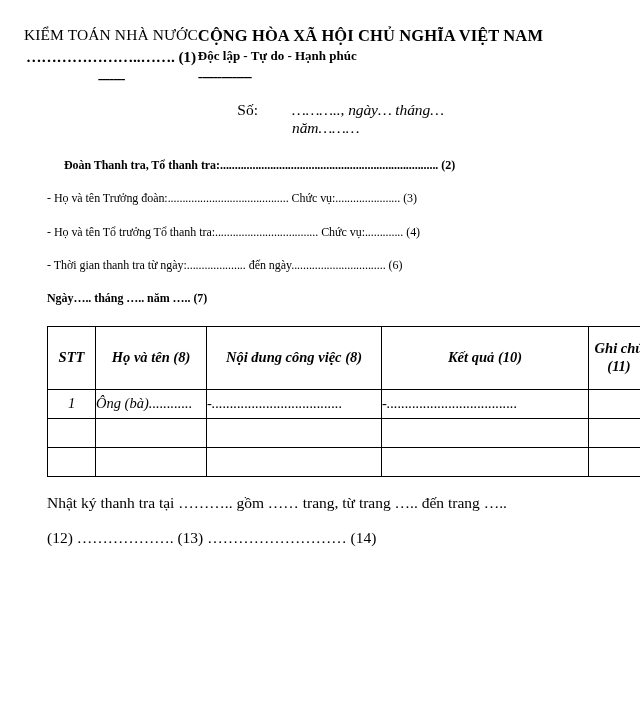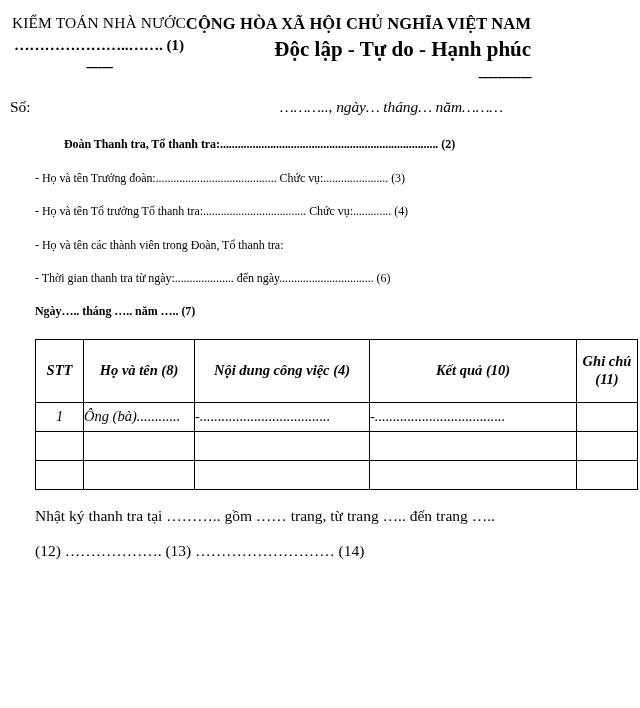--- a/index.html
+++ b/index.html
@@ -12,40 +12,40 @@
     height: 708px;
     position: relative;
     font-family: "Liberation Serif", "DejaVu Serif", serif;
     color: #000000;
     overflow: hidden;
   }
   .page {
     position: relative;
     width: 521px;
     height: 708px;
-    padding: 4px;
+    padding: 16px;
     box-sizing: border-box;
   }
 
   
   .header {
     display: flex;
     flex-direction: row;
     align-items: flex-start;
     padding-top: 9px;
   }
   .hdr-left {
     width: 242px;
     text-align: center;
     padding-left: 8px;
     box-sizing: border-box;
   }
   .hdr-right {
     flex: 1;
-    text-align: right;
+    text-align: left;
     box-sizing: border-box;
   }
   .org-name {
     font-size: 15.5px;
     letter-spacing: 0.1px;
     line-height: 1.35;
     white-space: nowrap;
   }
   .org-blank {
     font-size: 15.5px;
@@ -61,42 +61,42 @@
     margin-top: 2px;
   }
   .nation {
     font-size: 16.5px;
     font-weight: bold;
     line-height: 1.3;
     white-space: nowrap;
     letter-spacing: 0.1px;
   }
   .motto {
-    font-size: 21px;
+    font-size: 13px;
     font-weight: bold;
     line-height: 1.5;
     white-space: nowrap;
   }
   .rule-long {
     font-size: 15px;
     font-weight: bold;
     line-height: 1.1;
     letter-spacing: -1.2px;
     margin-top: 2px;
   }
 
   
   .numdate {
     display: flex;
     flex-direction: row;
     margin-top: 14px;
   }
   .numdate .so {
     width: 242px;
-    text-align: left;
+    text-align: right;
     font-size: 15.5px;
     padding-left: 6px;
     box-sizing: border-box;
   }
   .numdate .dateline {
     flex: 1;
     font-size: 15.5px;
     font-style: italic;
     letter-spacing: -0.1px;
     padding-left: 34px;
@@ -204,32 +204,31 @@
   <div class="numdate">
     <div class="so">Số:</div>
     <div class="dateline">……….., ngày… tháng… năm………</div>
   </div>
 
 
   <div class="body-block">
     <div class="ln bold first center-ish">Đoàn Thanh tra, Tổ thanh tra:.......................................................................... (2)</div>
     <div class="ln">- Họ và tên Trưởng đoàn:......................................... Chức vụ:...................... (3)</div>
     <div class="ln">- Họ và tên Tổ trưởng Tổ thanh tra:................................... Chức vụ:............. (4)</div>
-    <div class="ln">- Họ và tên các thành viên trong Đoàn, Tổ thanh tra:</div>
     <div class="ln">- Thời gian thanh tra từ ngày:.................... đến ngày................................ (6)</div>
     <div class="ln bold">Ngày….. tháng ….. năm ….. (7)</div>
   </div>
 
   <div class="tbl-wrap">
     <table class="log">
       <thead>
         <tr>
           <th class="c-stt">STT</th>
           <th class="c-name">Họ và tên (8)</th>
-          <th class="c-work">Nội dung công việc (4)</th>
+          <th class="c-work">Nội dung công việc (8)</th>
           <th class="c-res">Kết quả (10)</th>
           <th class="c-note">Ghi chú (11)</th>
         </tr>
       </thead>
       <tbody>
         <tr>
           <td class="stt-cell">1</td>
           <td class="txt-cell">Ông (bà)............</td>
           <td class="txt-cell">-....................................</td>
           <td class="txt-cell">-....................................</td>

